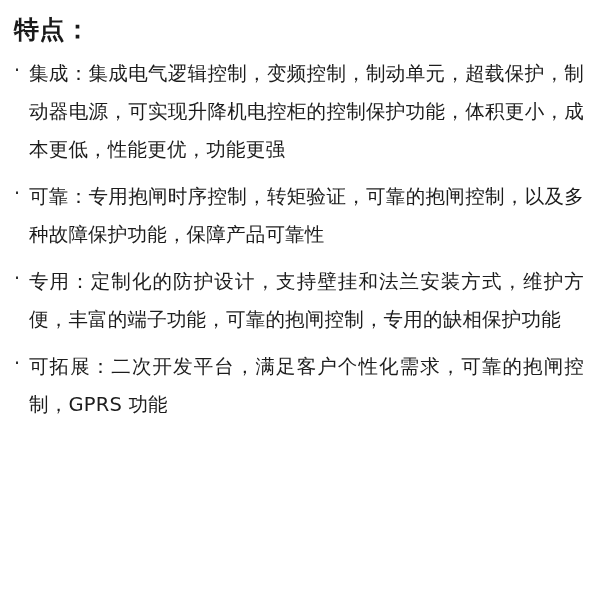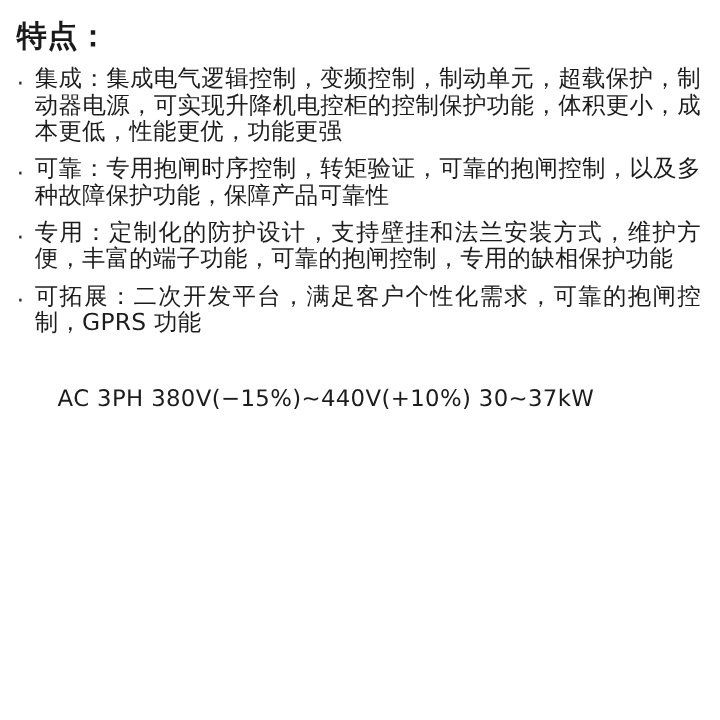--- a/index.html
+++ b/index.html
@@ -43,21 +43,21 @@
     flex: 0 0 auto;
     width: 15px;
     font-size: 19px;
     line-height: 30px;
     color: #2a2a2a;
     text-align: left;
   }
   .feature-text {
     flex: 1 1 auto;
     font-size: 19.5px;
-    line-height: 22px;
+    line-height: 38px;
     color: #1c1c1c;
     letter-spacing: 0.2px;
     text-align: justify;
     text-justify: inter-ideograph;
   }
   .spec-block {
     margin-top: 38px;
   }
   .spec-value {
     margin-top: 24px;
@@ -88,16 +88,15 @@
       <span class="bullet">·</span>
       <span class="feature-text">专用：定制化的防护设计，支持壁挂和法兰安装方式，维护方便，丰富的端子功能，可靠的抱闸控制，专用的缺相保护功能</span>
     </li>
     <li class="feature-item">
       <span class="bullet">·</span>
       <span class="feature-text">可拓展：二次开发平台，满足客户个性化需求，可靠的抱闸控制，GPRS 功能</span>
     </li>
   </ul>
 
   <div class="spec-block">
-    <div class="spec-value">AC 3PH 380V(−15%)~440V(+10%) 30~37kW</div>
   </div>
 
 </div>
 
 </body></html>

